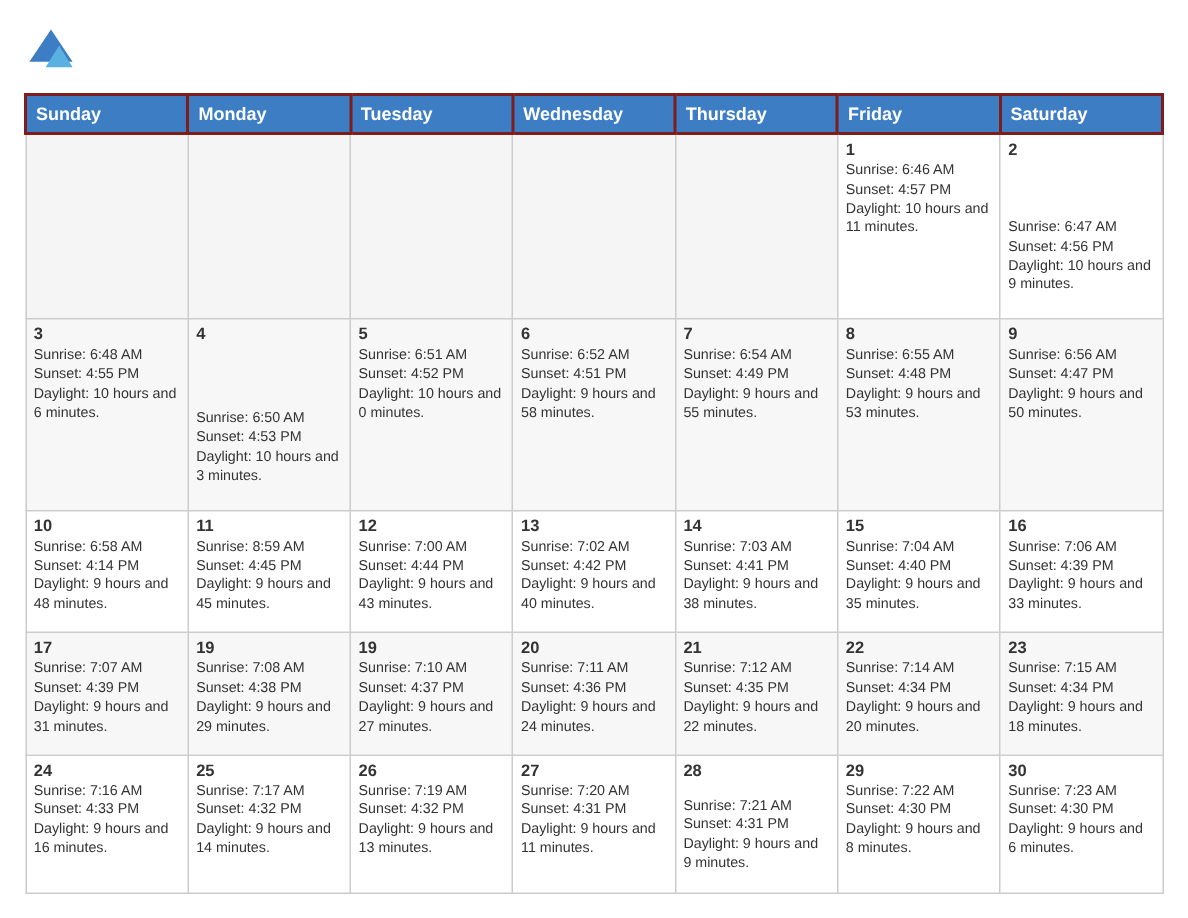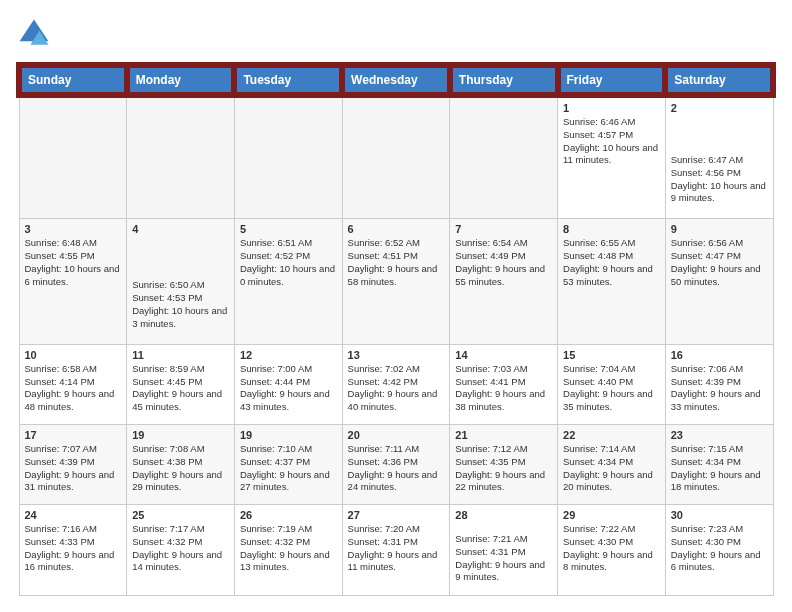--- a/index.html
+++ b/index.html
@@ -57,21 +57,21 @@
       border-collapse: collapse;
       width: 100%;
       table-layout: fixed;
     }
     .calendar th {
       background: #3c7dc4;
       color: white;
       text-align: left;
       padding: 5px 6px;
       font-size: 12px;
-      border: 6px solid #7f1d1d;
+      border: 2px solid #7f1d1d;
     }
     .calendar td {
       border: 1px solid #ccc;
       vertical-align: top;
       padding: 4px 5px;
       font-size: 9.5px;
       color: #333;
       background: #fff;
     }
     .calendar td.empty {

